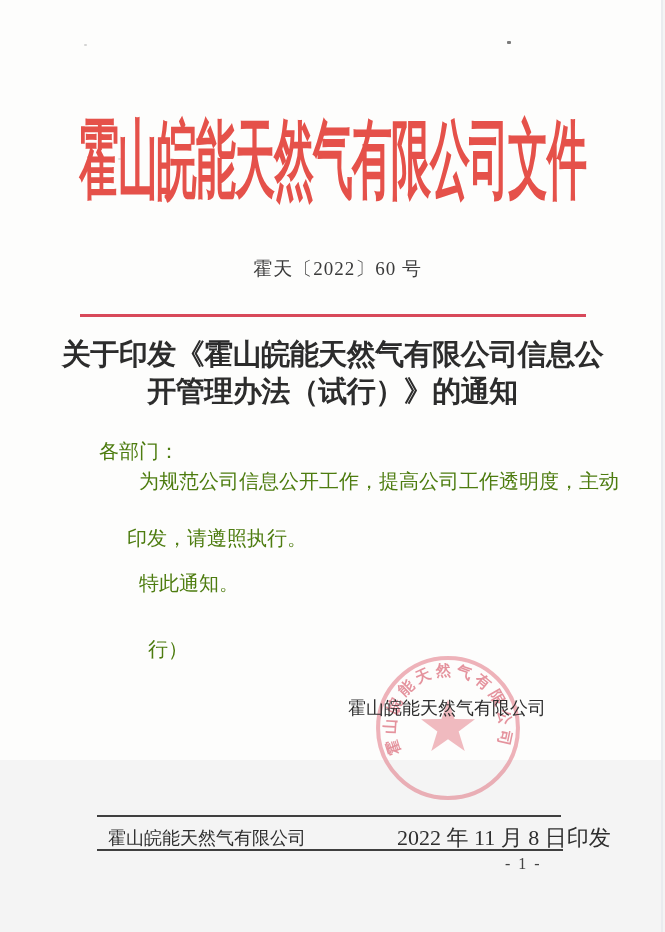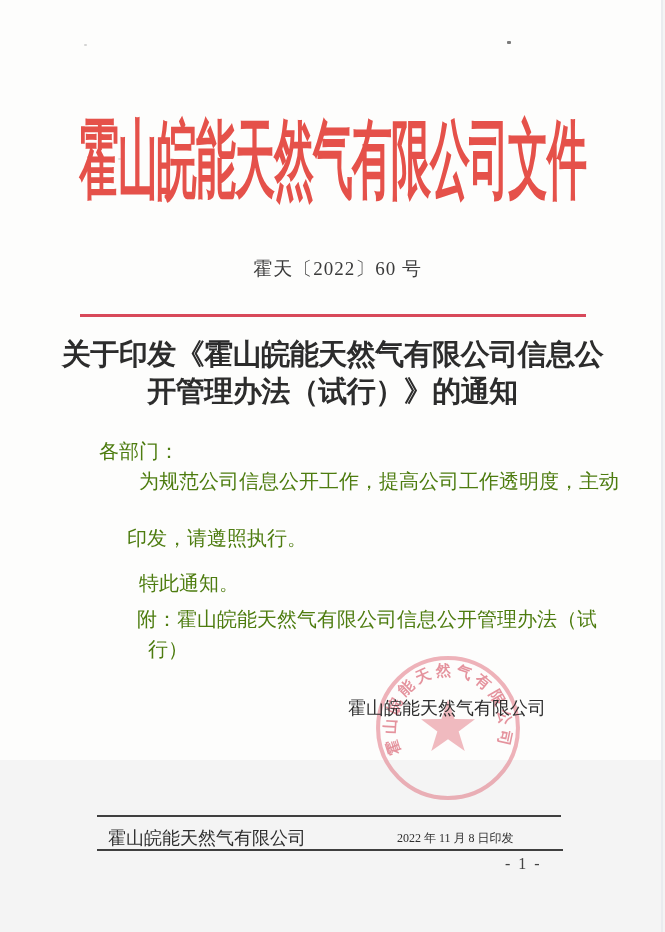--- a/index.html
+++ b/index.html
@@ -80,21 +80,21 @@
   }
   .footer-rule-bottom{
     position:absolute;left:97px;top:849px;width:466px;height:2px;background:#3f3f3f;
   }
   .footer-company{
     position:absolute;left:108px;top:827px;
     font-size:18px;line-height:22px;color:#2e2e2e;white-space:nowrap;
   }
   .footer-date{
     position:absolute;left:397px;top:827px;
-    font-size:12px;line-height:22px;color:#2e2e2e;white-space:nowrap;
+    font-size:22px;line-height:22px;color:#2e2e2e;white-space:nowrap;
   }
   .page-number{
     position:absolute;left:505px;top:855px;width:60px;
     font-size:16px;line-height:18px;letter-spacing:2px;
     color:#444;white-space:nowrap;
   }
 </style>
 </head>
 <body>
 
@@ -111,21 +111,20 @@
   <div class="red-rule"></div>
 
   <div class="notice-title">关于印发《霍山皖能天然气有限公司信息公
 开管理办法（试行）》的通知</div>
 
   <div class="bodyline salutation">各部门：</div>
   <div class="bodyline l1">为规范公司信息公开工作，提高公司工作透明度，主动</div>
   <div class="bodyline l3">印发，请遵照执行。</div>
   <div class="bodyline l4">特此通知。</div>
 
-  <div class="bodyline att1">附：霍山皖能天然气有限公司信息公开管理办法（试</div>
   <div class="bodyline att2">行）</div>
 
   <svg class="seal" viewBox="0 0 146 146" xmlns="http://www.w3.org/2000/svg">
     <circle cx="73" cy="73" r="69" fill="none" stroke="rgba(221,93,109,0.55)" stroke-width="4"></circle>
     <polygon points="73,45 79.5,64.1 99.6,64.3 83.5,76.4 89.5,95.7 73,84 56.5,95.7 62.5,76.4 46.4,64.3 66.5,64.1" fill="rgba(223,96,110,0.5)"></polygon>
     <defs>
       <path id="sealArc" d="M 28 99 A 52 52 0 1 1 118 99" fill="none"></path>
     </defs>
     <text font-size="15" letter-spacing="4" fill="rgba(214,80,98,0.72)" font-family="Liberation Serif, DejaVu Serif, serif" font-weight="bold">
       <textPath href="#sealArc" startOffset="2">霍山皖能天然气有限公司</textPath>

